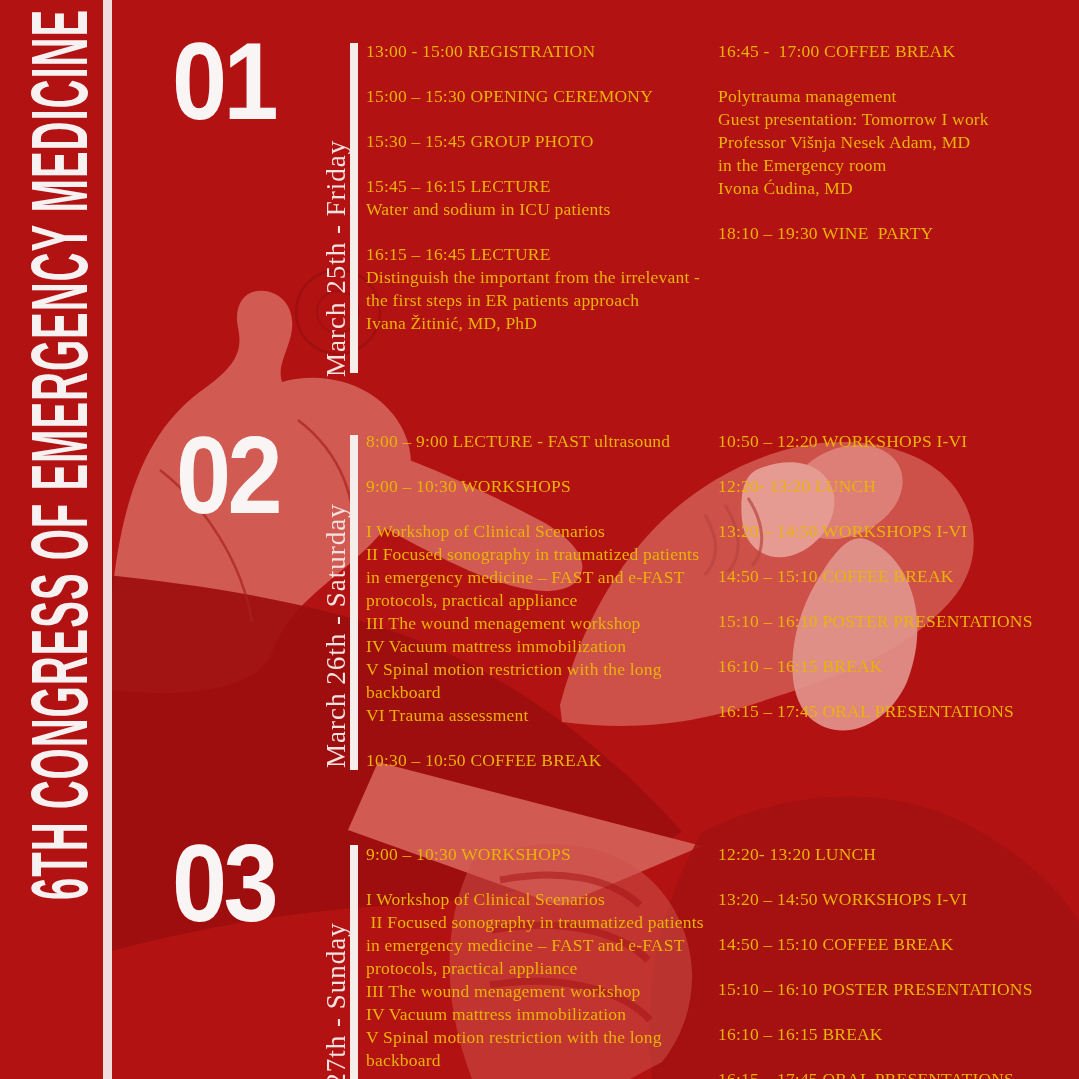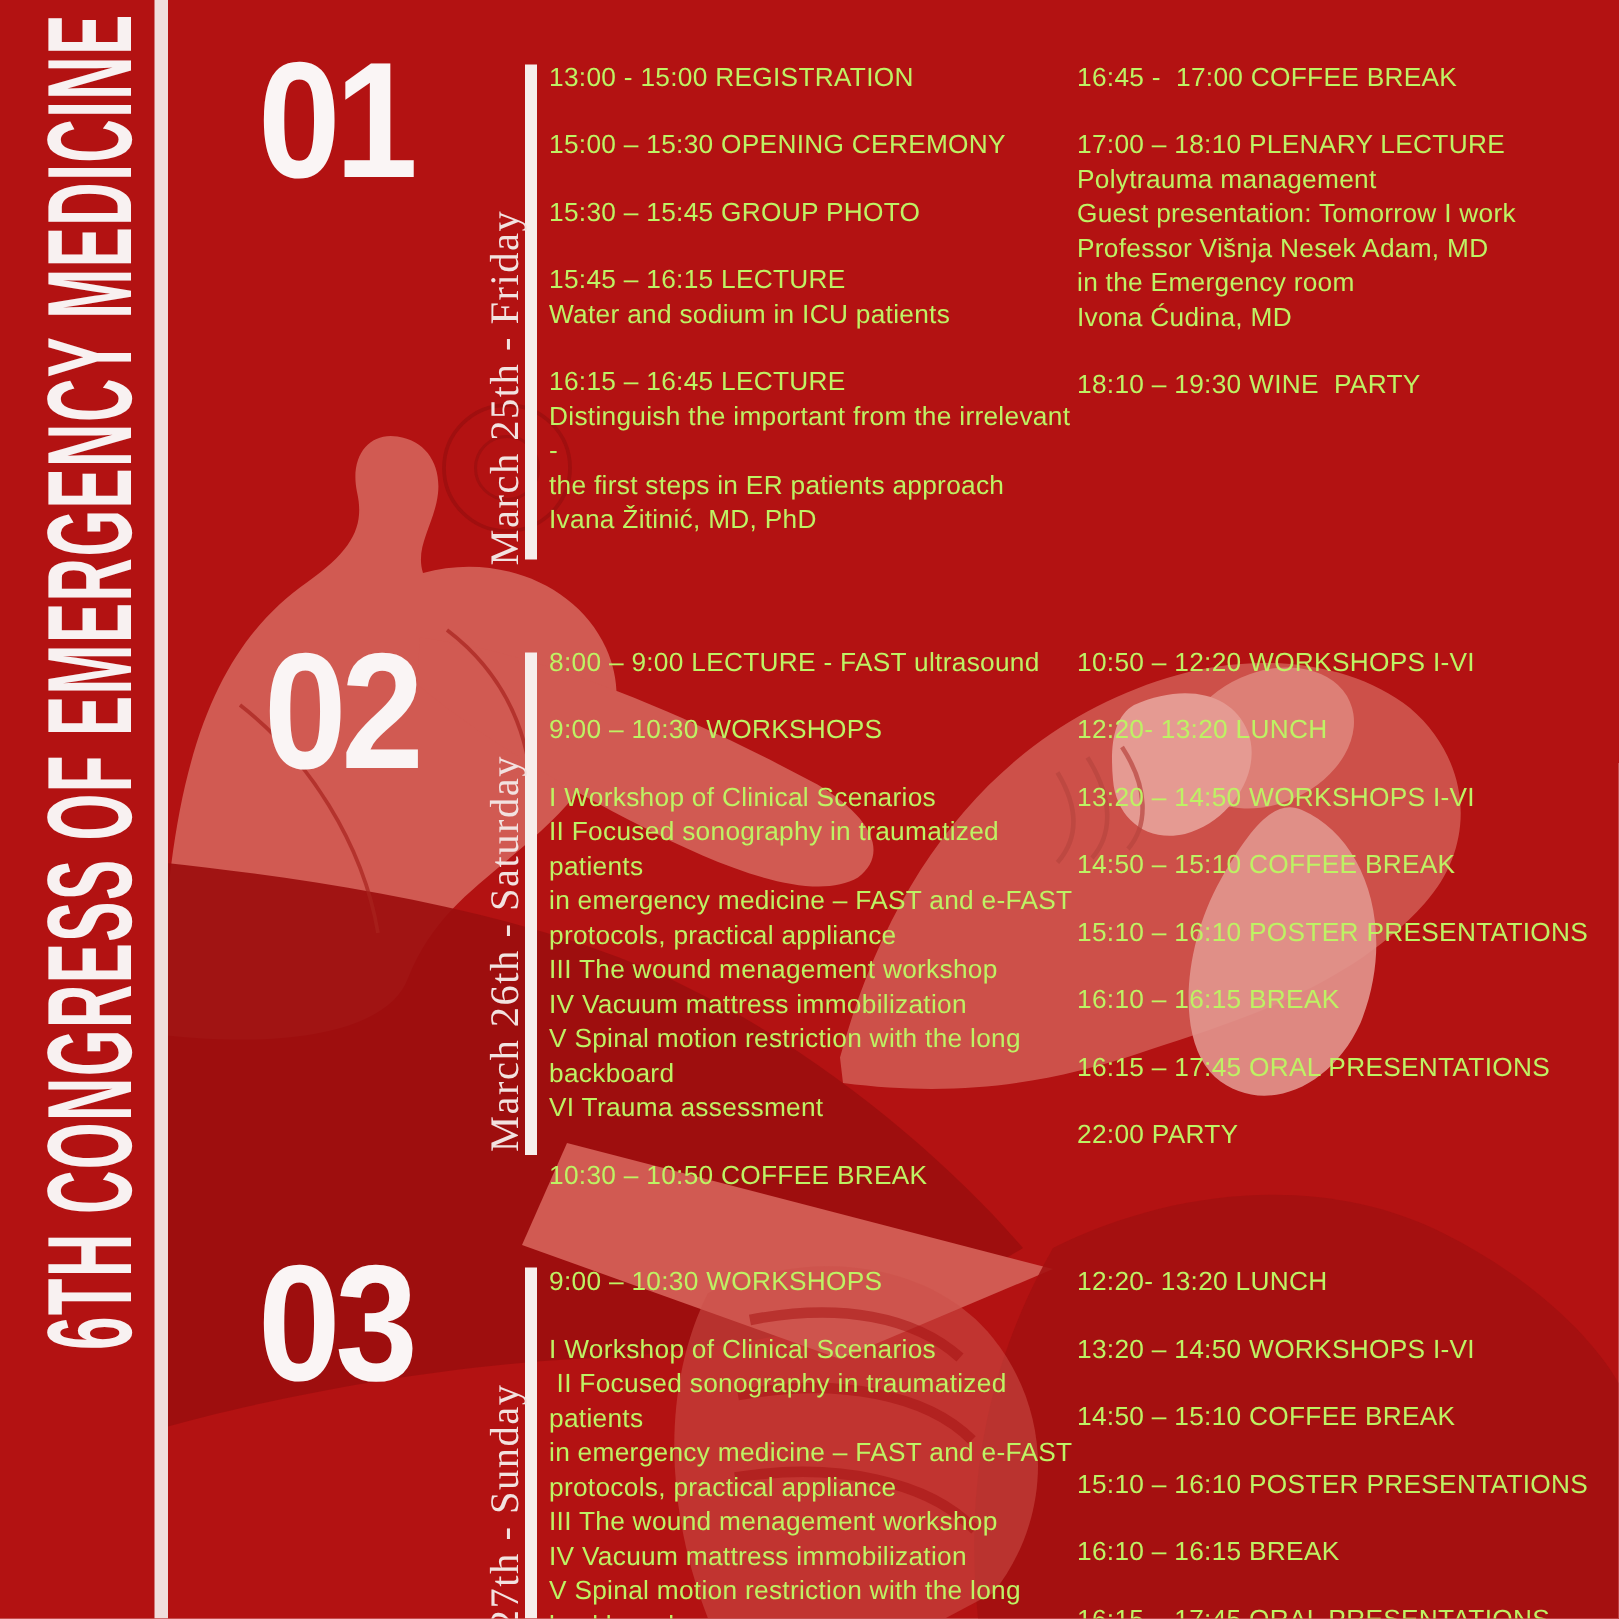--- a/index.html
+++ b/index.html
@@ -37,21 +37,21 @@
   .bar.s3 { top:845px; height:234px; }
   .date {
     position:absolute; height:30px; line-height:30px; z-index:4;
     transform:rotate(-90deg); transform-origin:50% 50%;
     font-family:"Liberation Serif", serif; font-size:27px;
     letter-spacing:1px; color:#f2e2e0; text-align:left; white-space:nowrap;
   }
   .date.s1 { left:216px; top:242px;  width:240px; }
   .date.s2 { left:201px; top:618px;  width:270px; }
   .date.s3 { left:216px; top:1035px; width:240px; }
-  .col { position:absolute; z-index:4; color:#bef264; }
+  .col { position:absolute; z-index:4; color:#eab308;font-family:Liberation Serif, serif; }
   .colL { left:366px; width:350px; }
   .colR { left:718px; width:346px; }
   .col.s1 { top:40px; }
   .col.s2 { top:430px; }
   .col.s3 { top:843px; }
   .item { margin-bottom:22px; }
   .line {
     font-size:17.5px; line-height:23px; letter-spacing:0.2px;
     white-space:pre-wrap;
   }
@@ -106,21 +106,20 @@
         <div class="line">Distinguish the important from the irrelevant -</div>
         <div class="line">the first steps in ER patients approach</div>
         <div class="line">Ivana Žitinić, MD, PhD</div>
       </div>
     </div>
   <div class="col colR s1">
       <div class="item">
         <div class="line">16:45 -  17:00 COFFEE BREAK</div>
       </div>
       <div class="item">
-        <div class="line">17:00 – 18:10 PLENARY LECTURE</div>
         <div class="line">Polytrauma management</div>
         <div class="line">Guest presentation: Tomorrow I work</div>
         <div class="line">Professor Višnja Nesek Adam, MD</div>
         <div class="line">in the Emergency room</div>
         <div class="line">Ivona Ćudina, MD</div>
       </div>
       <div class="item">
         <div class="line">18:10 – 19:30 WINE  PARTY</div>
       </div>
     </div>
@@ -165,23 +164,20 @@
       </div>
       <div class="item">
         <div class="line">15:10 – 16:10 POSTER PRESENTATIONS</div>
       </div>
       <div class="item">
         <div class="line">16:10 – 16:15 BREAK</div>
       </div>
       <div class="item">
         <div class="line">16:15 – 17:45 ORAL PRESENTATIONS</div>
       </div>
-      <div class="item">
-        <div class="line">22:00 PARTY</div>
-      </div>
     </div>
 
   <div class="num s3">03</div>
   <div class="bar s3"></div>
   <div class="date s3">March 27th - Sunday</div>
   <div class="col colL s3">
       <div class="item">
         <div class="line">9:00 – 10:30 WORKSHOPS</div>
       </div>
       <div class="item">

